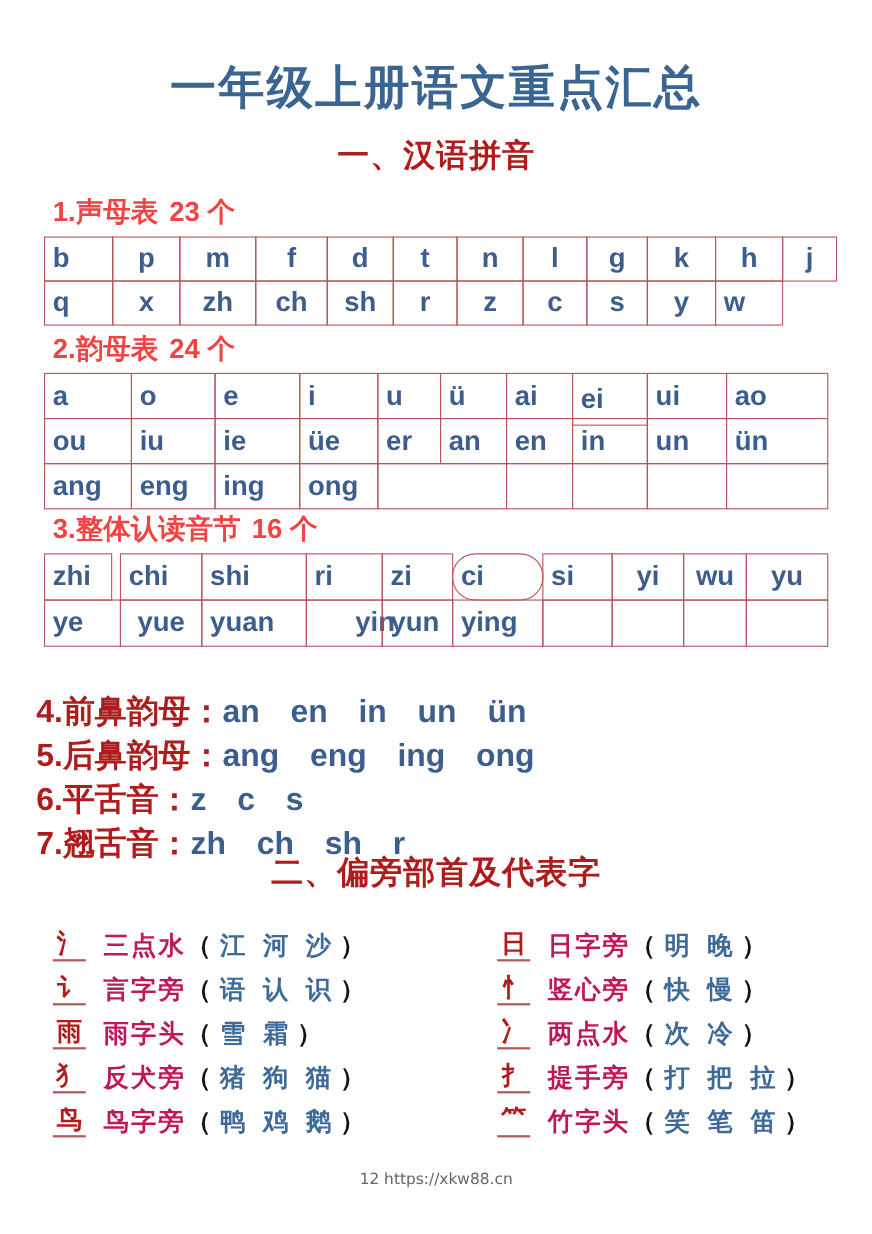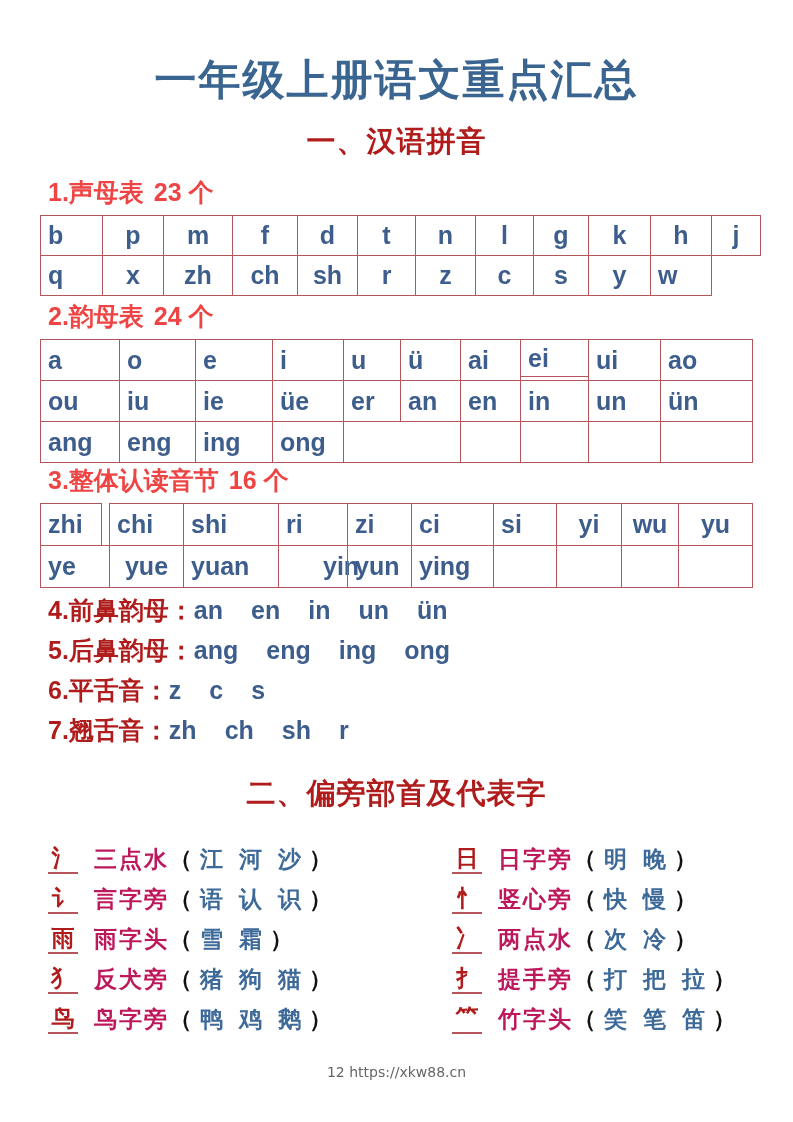--- a/index.html
+++ b/index.html
@@ -14,21 +14,21 @@
   .heading { position:absolute; left:48px; font-family:"DejaVu Serif","Liberation Serif",serif;
            font-weight:bold; font-size:25px; color:#ef4444; white-space:nowrap; }
   .heading .num { font-family:"Liberation Sans", sans-serif; font-weight:bold; }
   .heading .count { font-family:"Liberation Sans", sans-serif; font-weight:bold; margin-left:10px; }
   .grid { position:absolute; }
   .cell { position:absolute; box-sizing:border-box; border:1px solid #b5545a;
           color:#3d5e8c; font-family:"Liberation Sans", sans-serif; font-weight:bold;
           font-size:25px; line-height:1; padding-left:7px; display:flex; align-items:center;
           justify-content:flex-start; }
   .cell.center { justify-content:center; padding-left:0; }
-  .line { position:absolute; left:48px; white-space:nowrap; font-size:25px; }
+  .line { position:absolute; left:33px; white-space:nowrap; font-size:29px;margin-top:33px; }
   .line .lbl { font-family:"DejaVu Serif","Liberation Serif",serif; font-weight:bold; color:#b01c1c; }
   .line .lbl .n { font-family:"Liberation Sans", sans-serif; }
   .line .val { font-family:"Liberation Sans", sans-serif; font-weight:bold; color:#3d5e8c; margin-right:28px; }
   .rad-row { position:absolute; white-space:nowrap; font-family:"DejaVu Serif","Liberation Serif",serif;
              font-size:23px; height:34px; display:flex; align-items:center; }
   .rad-glyph { display:inline-block; width:30px; text-align:center; color:#b01c1c;
                border-bottom:2px solid #b5545a; margin-right:16px; line-height:1.2; font-weight:bold; }
   .rad-name { color:#be185d; font-weight:bold; letter-spacing:2px; }
   .paren { color:#111; font-weight:bold; }
   .ex { color:#3d6a99; font-weight:bold; margin:0 8px; }
@@ -75,21 +75,21 @@
   <span class="num">2.</span><span>韵母表</span><span class="count">24 个</span>
 </div>
 <div class="grid" id="g2">
     <div class="cell" style="left: 40px; top: 339px; width: 80px; height: 42px;">a</div>
     <div class="cell" style="left: 119px; top: 339px; width: 77px; height: 42px;">o</div>
     <div class="cell" style="left: 195px; top: 339px; width: 78px; height: 42px;">e</div>
     <div class="cell" style="left: 272px; top: 339px; width: 72px; height: 42px;">i</div>
     <div class="cell" style="left: 343px; top: 339px; width: 58px; height: 42px;">u</div>
     <div class="cell" style="left: 400px; top: 339px; width: 61px; height: 42px;">ü</div>
     <div class="cell" style="left: 460px; top: 339px; width: 61px; height: 42px;">ai</div>
-    <div class="cell" style="left: 520px; top: 339px; width: 69px; height: 38px;">ei</div>
+    <div class="cell" style="left: 520px; top: 339px; width: 69px; height: 48px;">ei</div>
     <div class="cell" style="left: 588px; top: 339px; width: 73px; height: 42px;">ui</div>
     <div class="cell" style="left: 660px; top: 339px; width: 93px; height: 42px;">ao</div>
     <div class="cell" style="left: 40px; top: 380px; width: 80px; height: 42px;">ou</div>
     <div class="cell" style="left: 119px; top: 380px; width: 77px; height: 42px;">iu</div>
     <div class="cell" style="left: 195px; top: 380px; width: 78px; height: 42px;">ie</div>
     <div class="cell" style="left: 272px; top: 380px; width: 72px; height: 42px;">üe</div>
     <div class="cell" style="left: 343px; top: 380px; width: 58px; height: 42px;">er</div>
     <div class="cell" style="left: 400px; top: 380px; width: 61px; height: 42px;">an</div>
     <div class="cell" style="left: 460px; top: 380px; width: 61px; height: 42px;">en</div>
     <div class="cell" style="left: 520px; top: 380px; width: 69px; height: 42px;">in</div>
@@ -108,21 +108,21 @@
 
 <div class="heading" style="top:464px;">
   <span class="num">3.</span><span>整体认读音节</span><span class="count">16 个</span>
 </div>
 <div class="grid" id="g3">
     <div class="cell" style="left: 40px; top: 503px; width: 62px; height: 43px;">zhi</div>
     <div class="cell" style="left: 109px; top: 503px; width: 75px; height: 43px;">chi</div>
     <div class="cell" style="left: 183px; top: 503px; width: 96px; height: 43px;">shi</div>
     <div class="cell" style="left: 278px; top: 503px; width: 70px; height: 43px;">ri</div>
     <div class="cell" style="left: 347px; top: 503px; width: 65px; height: 43px;">zi</div>
-    <div class="cell" style="left: 411px; top: 503px; width: 83px; height: 43px;">ci</div>
+    <div class="cell" style="left: 411px; top: 503px; width: 83px; height: 43px; border-radius: 21px;">ci</div>
     <div class="cell" style="left: 493px; top: 503px; width: 64px; height: 43px;">si</div>
     <div class="cell center" style="left: 556px; top: 503px; width: 66px; height: 43px;">yi</div>
     <div class="cell center" style="left: 621px; top: 503px; width: 58px; height: 43px;">wu</div>
     <div class="cell center" style="left: 678px; top: 503px; width: 75px; height: 43px;">yu</div>
     <div class="cell" style="left: 40px; top: 545px; width: 70px; height: 43px;">ye</div>
     <div class="cell center" style="left: 109px; top: 545px; width: 75px; height: 43px;">yue</div>
     <div class="cell" style="left: 183px; top: 545px; width: 96px; height: 43px;">yuan</div>
     <div class="cell" style="left: 278px; top: 545px; width: 70px; height: 43px; padding-left: 44px;">yin</div>
     <div class="cell" style="left: 347px; top: 545px; width: 65px; height: 43px;">yun</div>
     <div class="cell" style="left: 411px; top: 545px; width: 83px; height: 43px;">ying</div>

